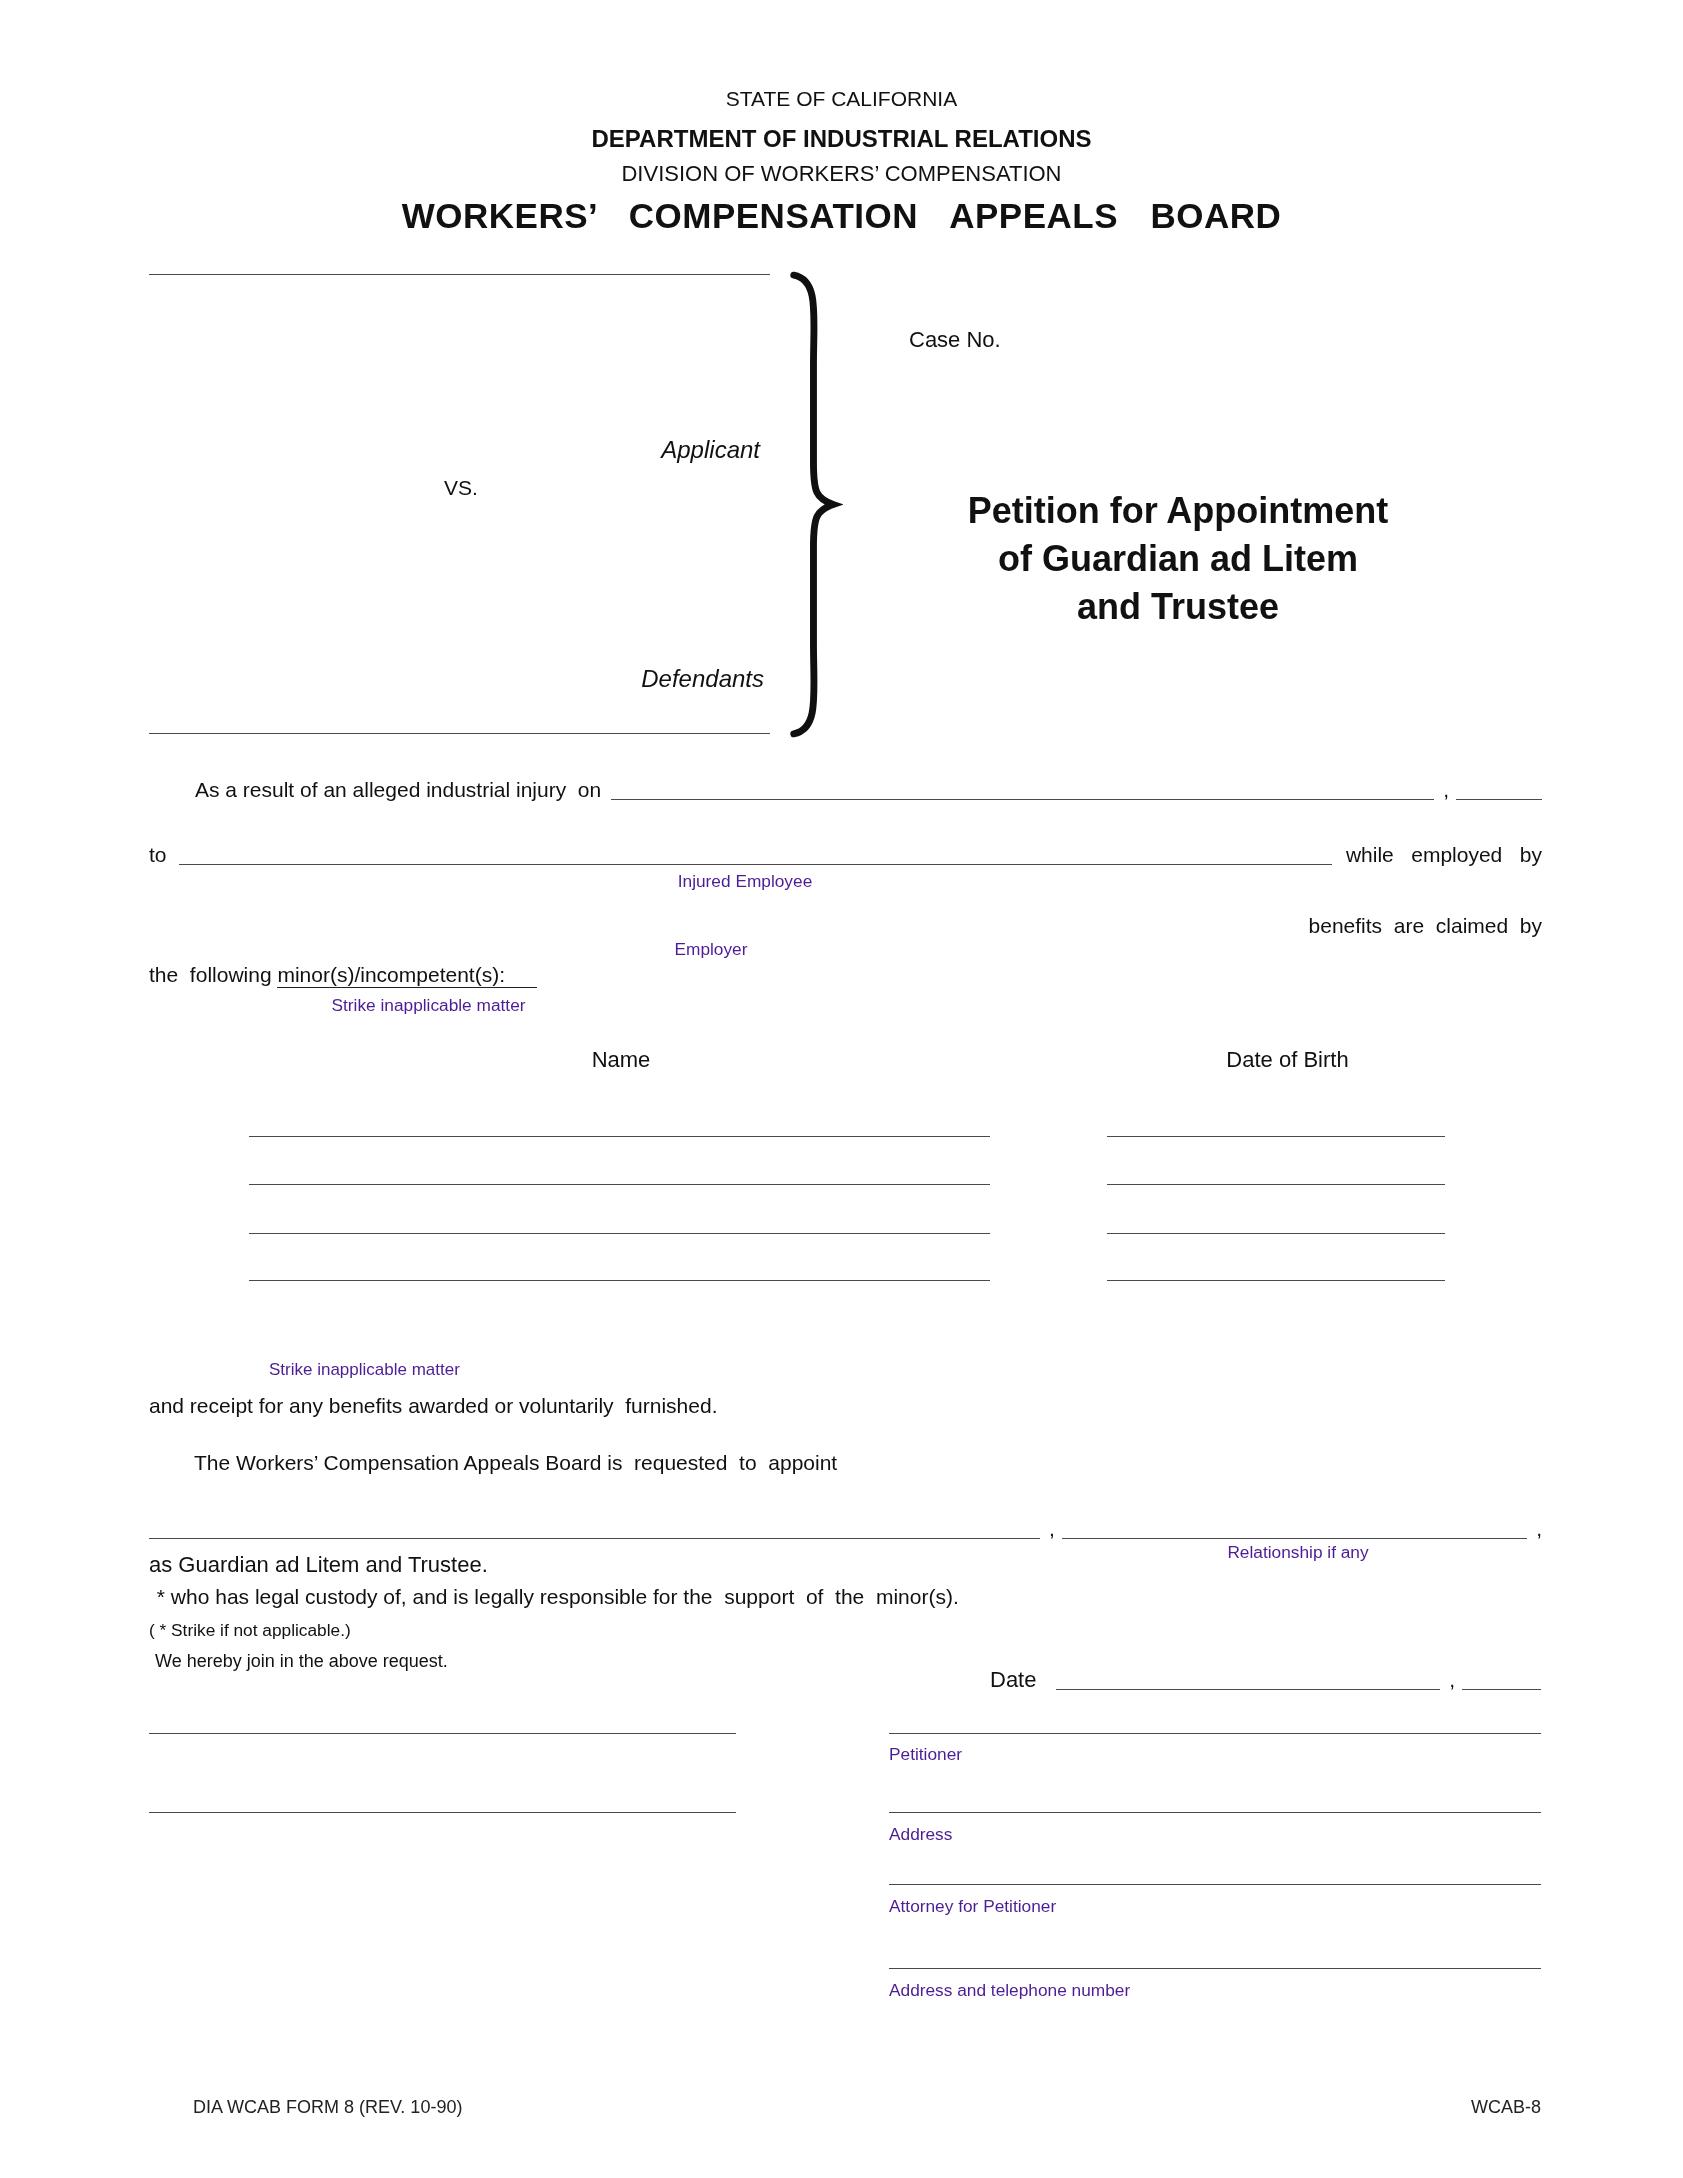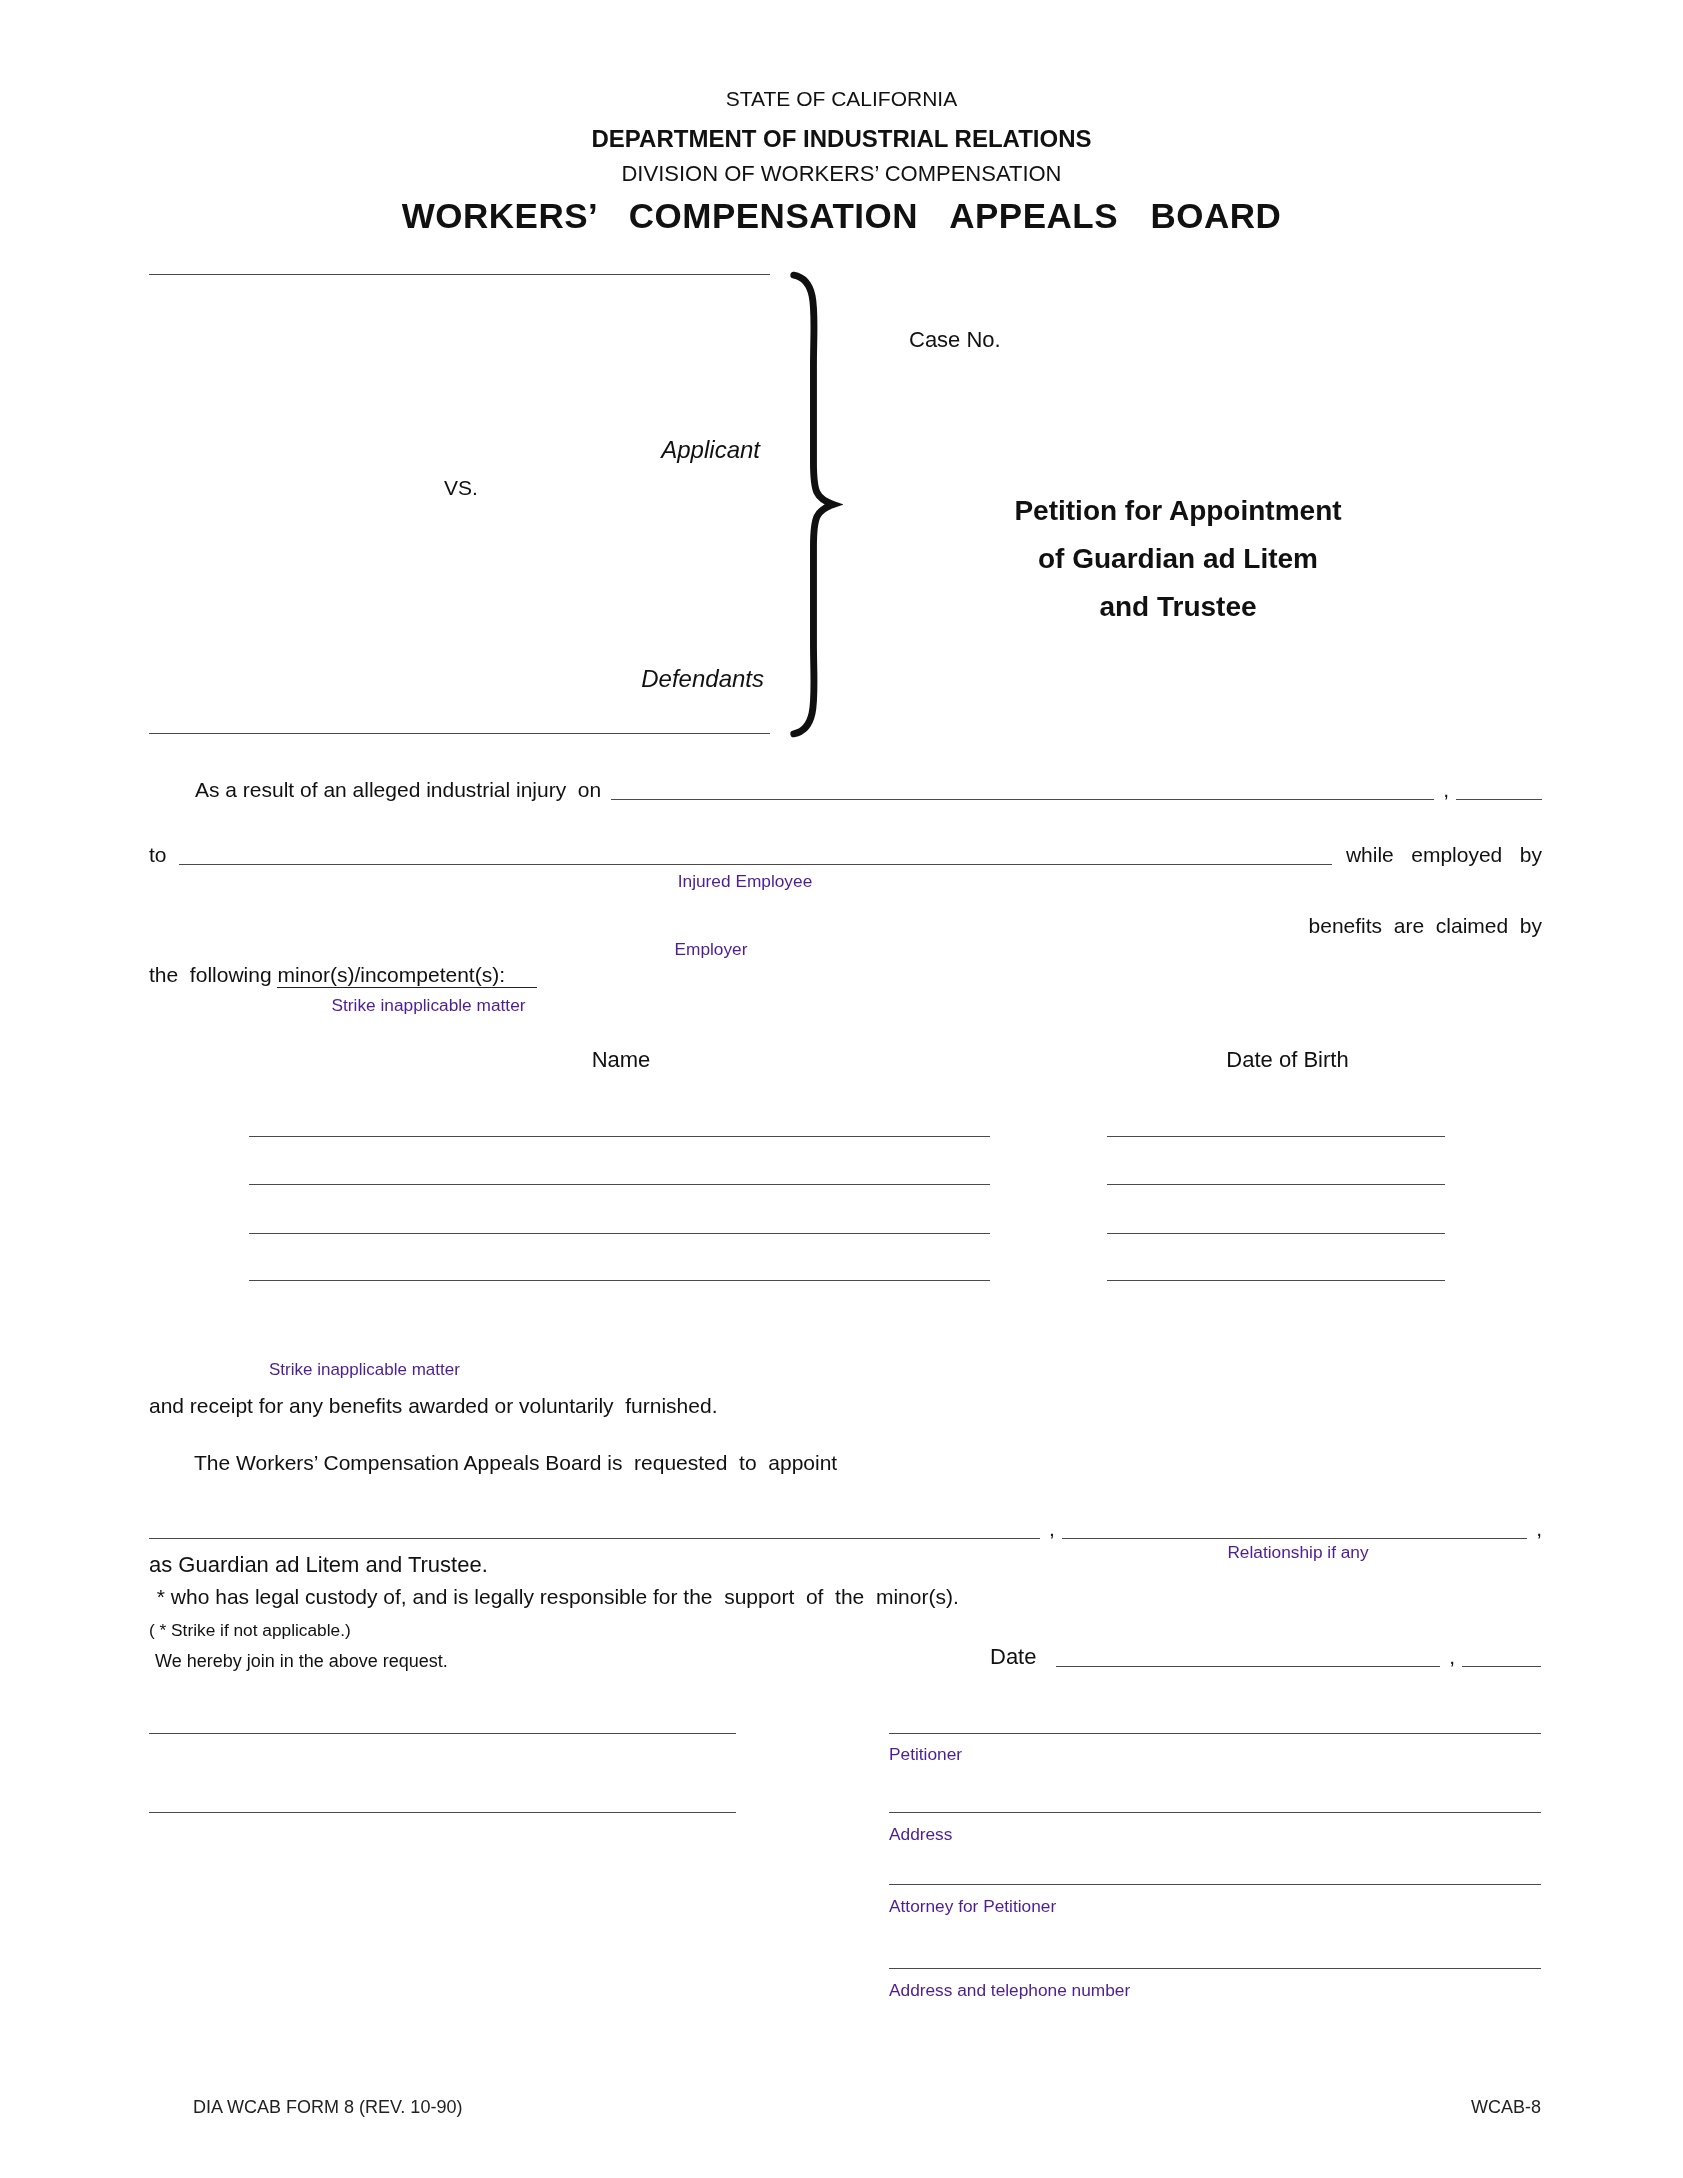--- a/index.html
+++ b/index.html
@@ -27,21 +27,21 @@
 
   .u { border-bottom:1.7px solid #222; padding-bottom:1px; }
   .cap { position:absolute; font-size:17.3px; color:#4c1d95; }
 
   .hdr-state { top:87px;  font-size:21px; }
   .hdr-dept  { top:125px; font-size:24px; }
   .hdr-div   { top:161px; font-size:22px; }
   .hdr-board { top:196px; font-size:35px; word-spacing:6px; letter-spacing:0.5px; }
 
   .pet-title { top:487px; left:891px; width:574px; text-align:center;
-               font-size:28px; font-weight:bold; line-height:48px; }
+               font-size:36px; font-weight:bold; line-height:48px; }
 
   .note { line-height:23px; font-size:19.3px; }
   .foot { font-size:18px; color:#222; }
 </style>
 </head>
 <body>
 
 <div class="page">
 
   <div class="abs ctr hdr-state">STATE OF CALIFORNIA</div>
@@ -124,21 +124,21 @@
 
   <div class="abs" style="top:1552px; left:149px; font-size:22px;">as Guardian ad Litem and Trustee.</div>
 
   <div class="abs t" style="top:1585px; left:151px;"> * who has legal custody of, and is legally responsible for the  support  of  the  minor(s).</div>
 
   <div class="abs" style="top:1620px; left:149px; font-size:17.3px;">( * Strike if not applicable.)</div>
 
   <div class="abs" style="top:1651px; left:155px; font-size:18px;">We hereby join in the above request.</div>
 
   <div class="flexline" style="top:1643px; left:990px; width:551px;">
-    <span class="t" style="font-size:22px;">Date</span>
+    <span class="t" style="font-size:22px;margin-top:23px;">Date</span>
     <span class="fill" style="margin-left:20px;"></span>
     <span class="t comma">,</span>
     <span class="fillw" style="width:79px;"></span>
   </div>
 
   <div class="aline" style="top:1733px; left:149px; width:587px;"></div>
   <div class="aline" style="top:1812px; left:149px; width:587px;"></div>
 
   <div class="aline" style="top:1733px; left:889px; width:652px;"></div>
   <div class="cap" style="top:1744px; left:889px;">Petitioner</div>

